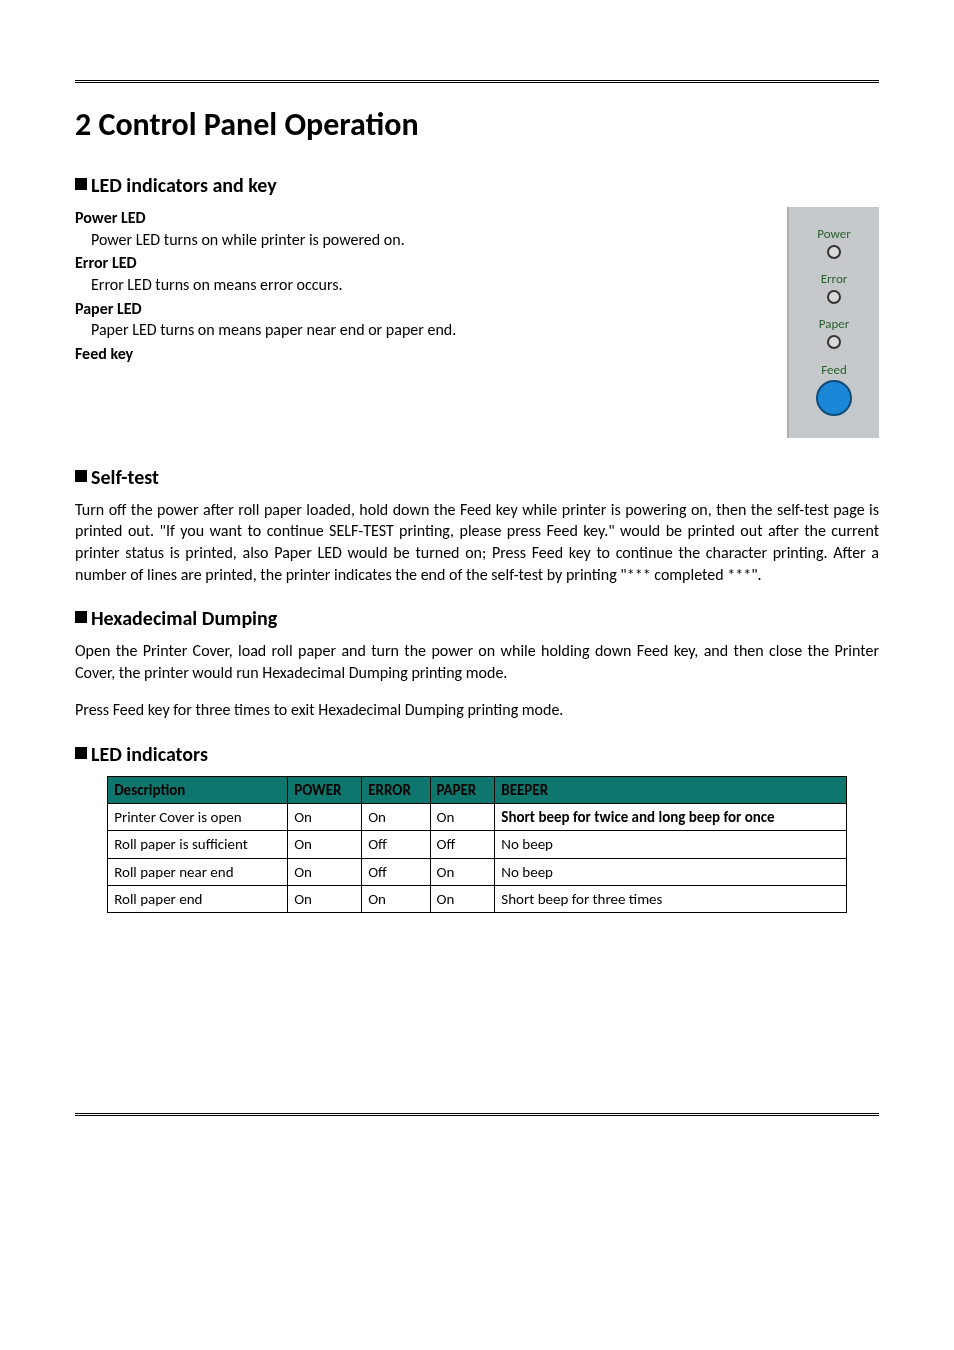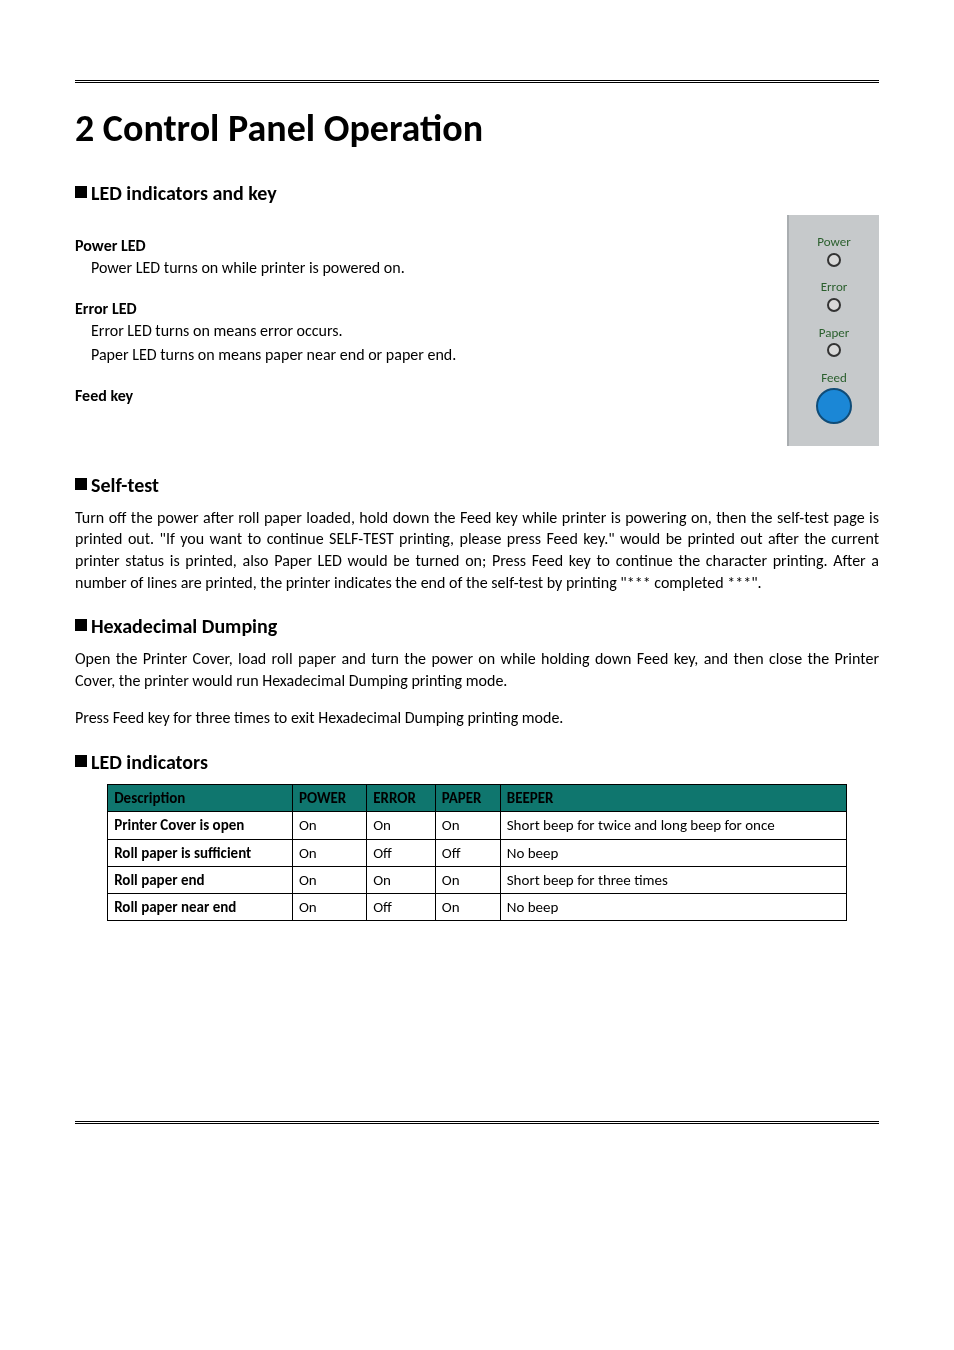--- a/index.html
+++ b/index.html
@@ -10,21 +10,21 @@
     width: 954px;
     color: #000;
     line-height: 1.35;
   }
   .top-rule, .bottom-rule {
     border-top: 3px double #000;
     margin: 0 0 20px 0;
   }
   .bottom-rule { margin-top: 200px; }
   h1 {
-    font-size: 38px;
+    font-size: 32px;
     font-weight: bold;
     margin: 0 0 20px 0;
   }
   .section-row {
     display: flex;
     align-items: flex-start;
     gap: 4px;
     margin: 26px 0 8px 0;
   }
   .bullet-sq {
@@ -38,21 +38,21 @@
     font-size: 20px;
     font-weight: bold;
   }
   .led-block {
     display: flex;
     align-items: flex-start;
     justify-content: space-between;
     gap: 20px;
   }
   .led-text { flex: 1; font-size: 16px; }
-  .led-text .bold { font-weight: bold; display: block; margin-top: 20px;}
+  .led-text .bold { font-weight: bold; display: block; margin-top: 0;}
   .led-text .desc { display: block; margin-bottom: 2px; margin-left: 16px; }
   .panel-illus {
     width: 92px;
     background: #c6c9cb;
     padding: 12px 6px 16px 6px;
     text-align: center;
     border-left: 2px solid #a9adb0;
     flex-shrink: 0;
   }
   .panel-label {
@@ -90,40 +90,41 @@
   th, td {
     border: 1px solid #000;
     padding: 3px 6px;
     text-align: left;
     vertical-align: top;
   }
   th {
     background: #0f766e;
     font-weight: bold;
   }
-  td.bold-cell { font-weight: bold; }
+  td.bold-cell { font-weight: normal; }
 </style>
 </head>
 <body>
 
 <div class="top-rule"></div>
 
 <h1>2 Control Panel Operation</h1>
 
 <div class="section-row">
   <span class="bullet-sq"></span>
   <span class="section-title">LED indicators and key</span>
 </div>
 
 <div class="led-block">
   <div class="led-text">
     <span class="bold">Power LED</span>
     <span class="desc">Power LED turns on while printer is powered on.</span>
     <span class="bold">Error LED</span>
     <span class="desc">Error LED turns on means error occurs.</span>
+    <span class="bold">Paper LED</span>
     <span class="desc">Paper LED turns on means paper near end or paper end.</span>
     <span class="bold">Feed key</span>
   </div>
   <div class="panel-illus">
     <div class="panel-label">Power</div>
     <span class="panel-led"></span>
     <div class="panel-label">Error</div>
     <span class="panel-led"></span>
     <div class="panel-label">Paper</div>
     <span class="panel-led"></span>
@@ -159,39 +160,39 @@
       <th>PAPER</th>
       <th>BEEPER</th>
     </tr>
   </thead>
   <tbody id="table-body">
       <tr>
         <td class="bold-cell">Printer Cover is open</td>
         <td>On</td>
         <td>On</td>
         <td>On</td>
-        <td style="text-align: justify;">Short beep for twice and long beep for once</td>
+        <td style="text-align: justify; font-weight: bold;">Short beep for twice and long beep for once</td>
       </tr>
       <tr>
         <td class="bold-cell">Roll paper is sufficient</td>
         <td>On</td>
         <td>Off</td>
         <td>Off</td>
         <td style="text-align: justify;">No beep</td>
       </tr>
       <tr>
+        <td class="bold-cell">Roll paper near end</td>
+        <td>On</td>
+        <td>Off</td>
+        <td>On</td>
+        <td style="text-align: justify;">No beep</td>
+      </tr>
+      <tr>
         <td class="bold-cell">Roll paper end</td>
         <td>On</td>
         <td>On</td>
         <td>On</td>
         <td style="text-align: justify;">Short beep for three times</td>
-      </tr>
-      <tr>
-        <td class="bold-cell">Roll paper near end</td>
-        <td>On</td>
-        <td>Off</td>
-        <td>On</td>
-        <td style="text-align: justify;">No beep</td>
       </tr>
     </tbody>
 </table>
 
 <div class="bottom-rule"></div>
 
 </body></html>

